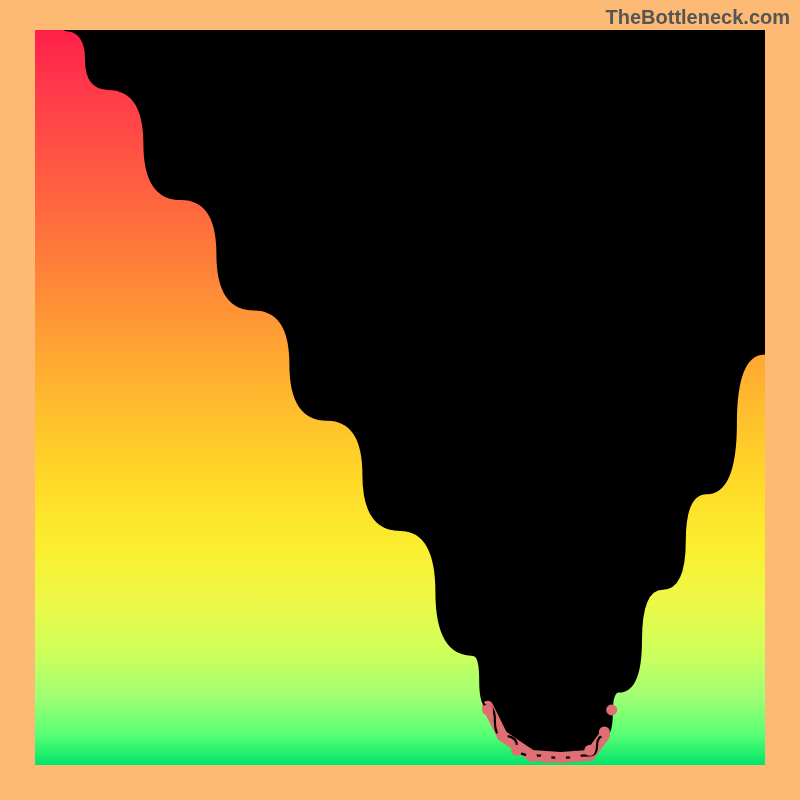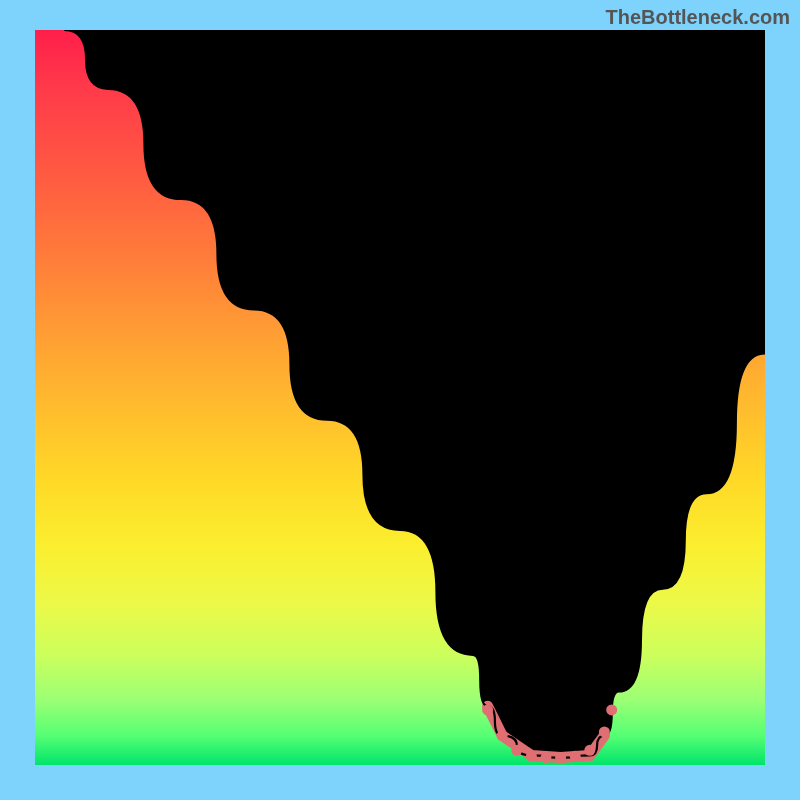--- a/index.html
+++ b/index.html
@@ -8,21 +8,21 @@
     width: 800px;
     height: 800px;
     background: #000;
     overflow: hidden;
     font-family: Arial, Helvetica, sans-serif;
   }
   .stage {
     position: relative;
     width: 800px;
     height: 800px;
-    background: #7dd3fc;
+    background: #fdba74;
   }
   .watermark {
     position: absolute;
     top: 6px;
     right: 10px;
     color: #555;
     font-size: 20px;
     font-weight: 600;
     z-index: 10;
     user-select: none;

